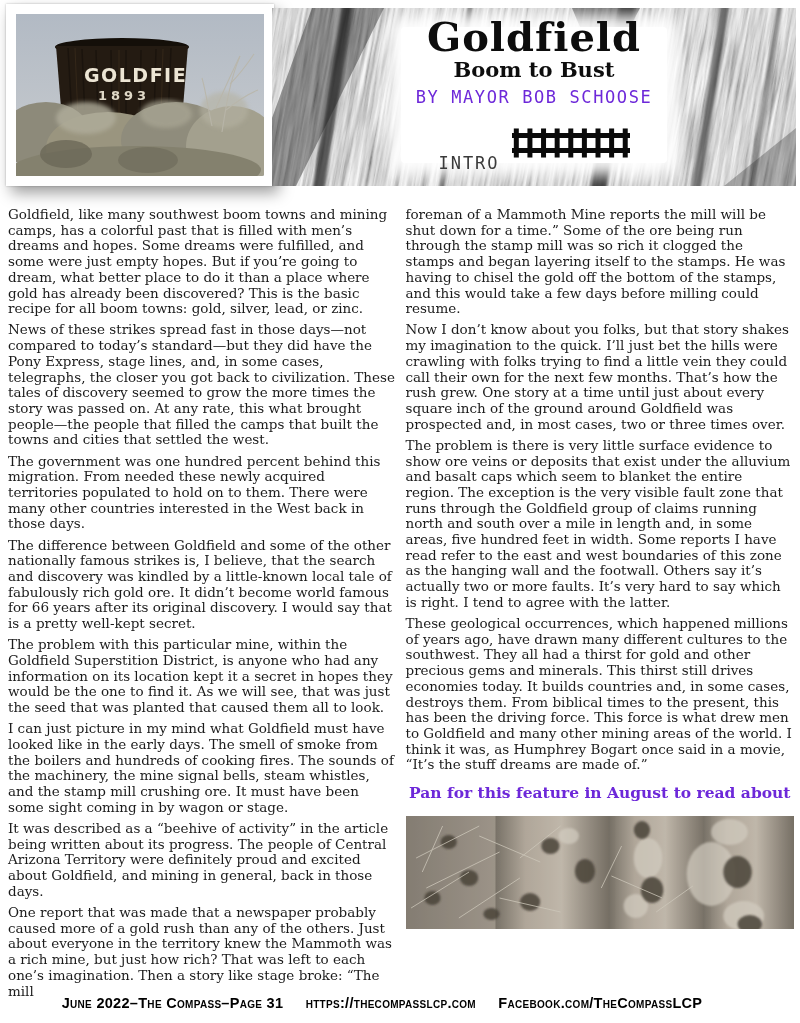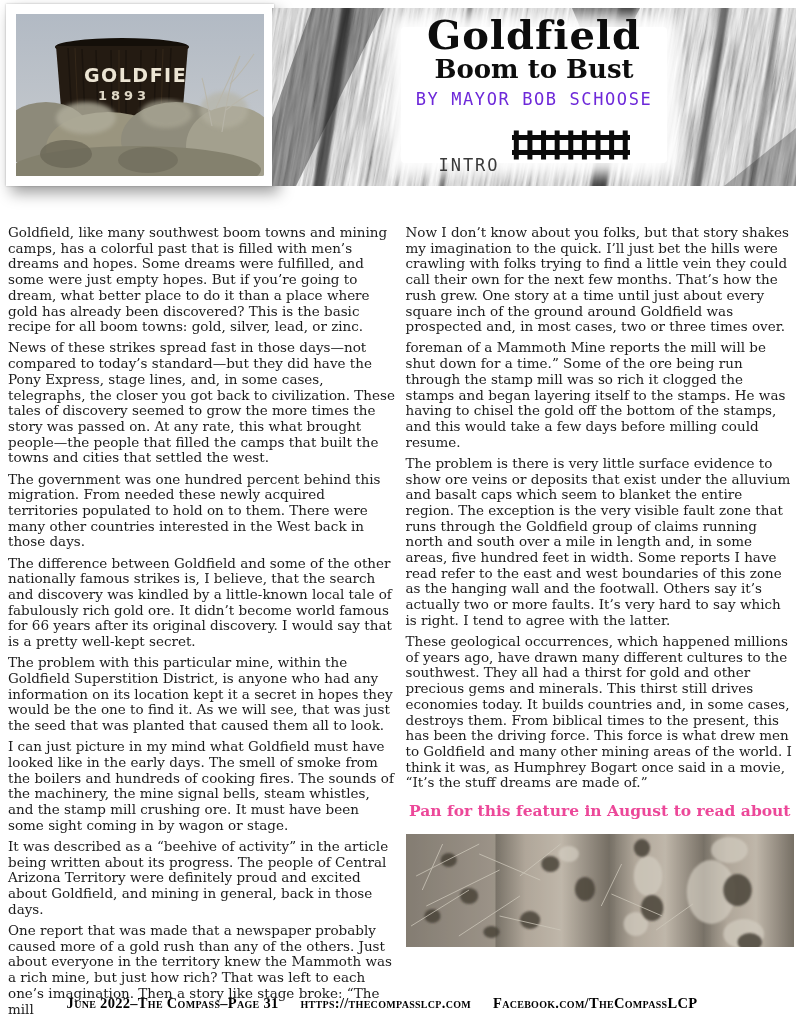--- a/index.html
+++ b/index.html
@@ -15,40 +15,40 @@
   
   .banner{position:absolute;left:272px;top:8px;width:524px;height:178px;overflow:hidden;}
   .banner > svg.wood{position:absolute;inset:0;width:100%;height:100%;}
   .title-box{position:absolute;left:50%;top:19px;transform:translateX(-50%);
              width:266px;height:136px;background:#ffffff;border-radius:4px;
              box-shadow:0 0 16px 12px rgba(255,255,255,.96);
              display:flex;flex-direction:column;align-items:center;justify-content:center;}
   .mast-title{margin:0;font-family:"DejaVu Serif",serif;font-weight:700;font-size:40px;
               line-height:1.02;color:#0d0d0d;letter-spacing:1px;}
   .mast-subtitle{margin:1px 0 7px;font-family:"DejaVu Serif",serif;font-weight:700;
-              font-size:26px;line-height:1;color:#0d0d0d;}
+              font-size:21px;line-height:1;color:#0d0d0d;}
   .mast-byline{margin:0 0 6px;font-family:"DejaVu Sans Mono",monospace;font-size:17px;
               letter-spacing:1.6px;color:#6d28d9;white-space:nowrap;}
   .intro-row{display:flex;align-items:center;gap:12px;}
   .intro-label{font-family:"DejaVu Sans Mono",monospace;font-size:17px;letter-spacing:2px;color:#3a3a3a;margin-top:40px;}
 
   
   .columns{position:absolute;left:8px;top:207px;width:786px;display:flex;gap:9px;}
-  .col{flex:1;min-width:0;margin-top:18px;}
+  .col{flex:1;min-width:0;}
   .col p{margin:0 0 5.5px;font-size:13.5px;line-height:15.7px;color:#1b1b1b;}
 
-  .promo{margin-top:10px;text-align:center;color:#ec4899;font-weight:700;font-size:15.5px;}
+  .promo{margin-top:10px;text-align:center;color:#6d28d9;font-weight:700;font-size:15.5px;}
   .promo .promo-line1{margin-bottom:11px;}
 
   .cactus-photo{margin-top:14px;width:100%;height:113px;}
   .cactus-photo svg{display:block;width:100%;height:113px;}
 
   
   .footer{position:absolute;left:0;top:995px;width:764px;text-align:center;
-          font-family:Liberation Serif, serif;font-weight:700;font-variant:small-caps;
+          font-family:Liberation Sans, sans-serif;font-weight:700;font-variant:small-caps;
           font-size:14.5px;letter-spacing:.3px;color:#000;}
   .footer span{margin:0 9px;}
 </style>
 </head>
 <body>
 
 <div id="page">
 
   <div class="photo-frame">
     <svg viewBox="0 0 248 162" preserveAspectRatio="none">
@@ -179,22 +179,22 @@
       <p>News of these strikes spread fast in those days—not compared to today’s standard—but they did have the Pony Express, stage lines, and, in some cases, telegraphs, the closer you got back to civilization. These tales of discovery seemed to grow the more times the story was passed on. At any rate, this what brought people—the people that filled the camps that built the towns and cities that settled the west.</p>
       <p>The government was one hundred percent behind this migration. From needed these newly acquired territories populated to hold on to them. There were many other countries interested in the West back in those days.</p>
       <p>The difference between Goldfield and some of the other nationally famous strikes is, I believe, that the search and discovery was kindled by a little-known local tale of fabulously rich gold ore. It didn’t become world famous for 66 years after its original discovery. I would say that is a pretty well-kept secret.</p>
       <p>The problem with this particular mine, within the Goldfield Superstition District, is anyone who had any information on its location kept it a secret in hopes they would be the one to find it. As we will see, that was just the seed that was planted that caused them all to look.</p>
       <p>I can just picture in my mind what Goldfield must have looked like in the early days. The smell of smoke from the boilers and hundreds of cooking fires. The sounds of the machinery, the mine signal bells, steam whistles, and the stamp mill crushing ore. It must have been some sight coming in by wagon or stage.</p>
       <p>It was described as a “beehive of activity” in the article being written about its progress. The people of Central Arizona Territory were definitely proud and excited about Goldfield, and mining in general, back in those days.</p>
       <p>One report that was made that a newspaper probably caused more of a gold rush than any of the others. Just about everyone in the territory knew the Mammoth was a rich mine, but just how rich? That was left to each one’s imagination. Then a story like stage broke: “The mill</p>
     </div>
 
     <div class="col">
+      <p>foreman of a Mammoth Mine reports the mill will be shut down for a time.” Some of the ore being run through the stamp mill was so rich it clogged the stamps and began layering itself to the stamps. He was having to chisel the gold off the bottom of the stamps, and this would take a few days before milling could resume.</p>
       <p>Now I don’t know about you folks, but that story shakes my imagination to the quick. I’ll just bet the hills were crawling with folks trying to find a little vein they could call their own for the next few months. That’s how the rush grew. One story at a time until just about every square inch of the ground around Goldfield was prospected and, in most cases, two or three times over.</p>
-      <p>foreman of a Mammoth Mine reports the mill will be shut down for a time.” Some of the ore being run through the stamp mill was so rich it clogged the stamps and began layering itself to the stamps. He was having to chisel the gold off the bottom of the stamps, and this would take a few days before milling could resume.</p>
       <p>The problem is there is very little surface evidence to show ore veins or deposits that exist under the alluvium and basalt caps which seem to blanket the entire region. The exception is the very visible fault zone that runs through the Goldfield group of claims running north and south over a mile in length and, in some areas, five hundred feet in width. Some reports I have read refer to the east and west boundaries of this zone as the hanging wall and the footwall. Others say it’s actually two or more faults. It’s very hard to say which is right. I tend to agree with the latter.</p>
       <p>These geological occurrences, which happened millions of years ago, have drawn many different cultures to the southwest. They all had a thirst for gold and other precious gems and minerals. This thirst still drives economies today. It builds countries and, in some cases, destroys them. From biblical times to the present, this has been the driving force. This force is what drew men to Goldfield and many other mining areas of the world. I think it was, as Humphrey Bogart once said in a movie, “It’s the stuff dreams are made of.”</p>
 
       <div class="promo">
         <div class="promo-line1">Pan for this feature in August to read about</div>
       </div>
 
       <div class="cactus-photo">
         <svg viewBox="0 0 382 113" preserveAspectRatio="none">
           <defs>

